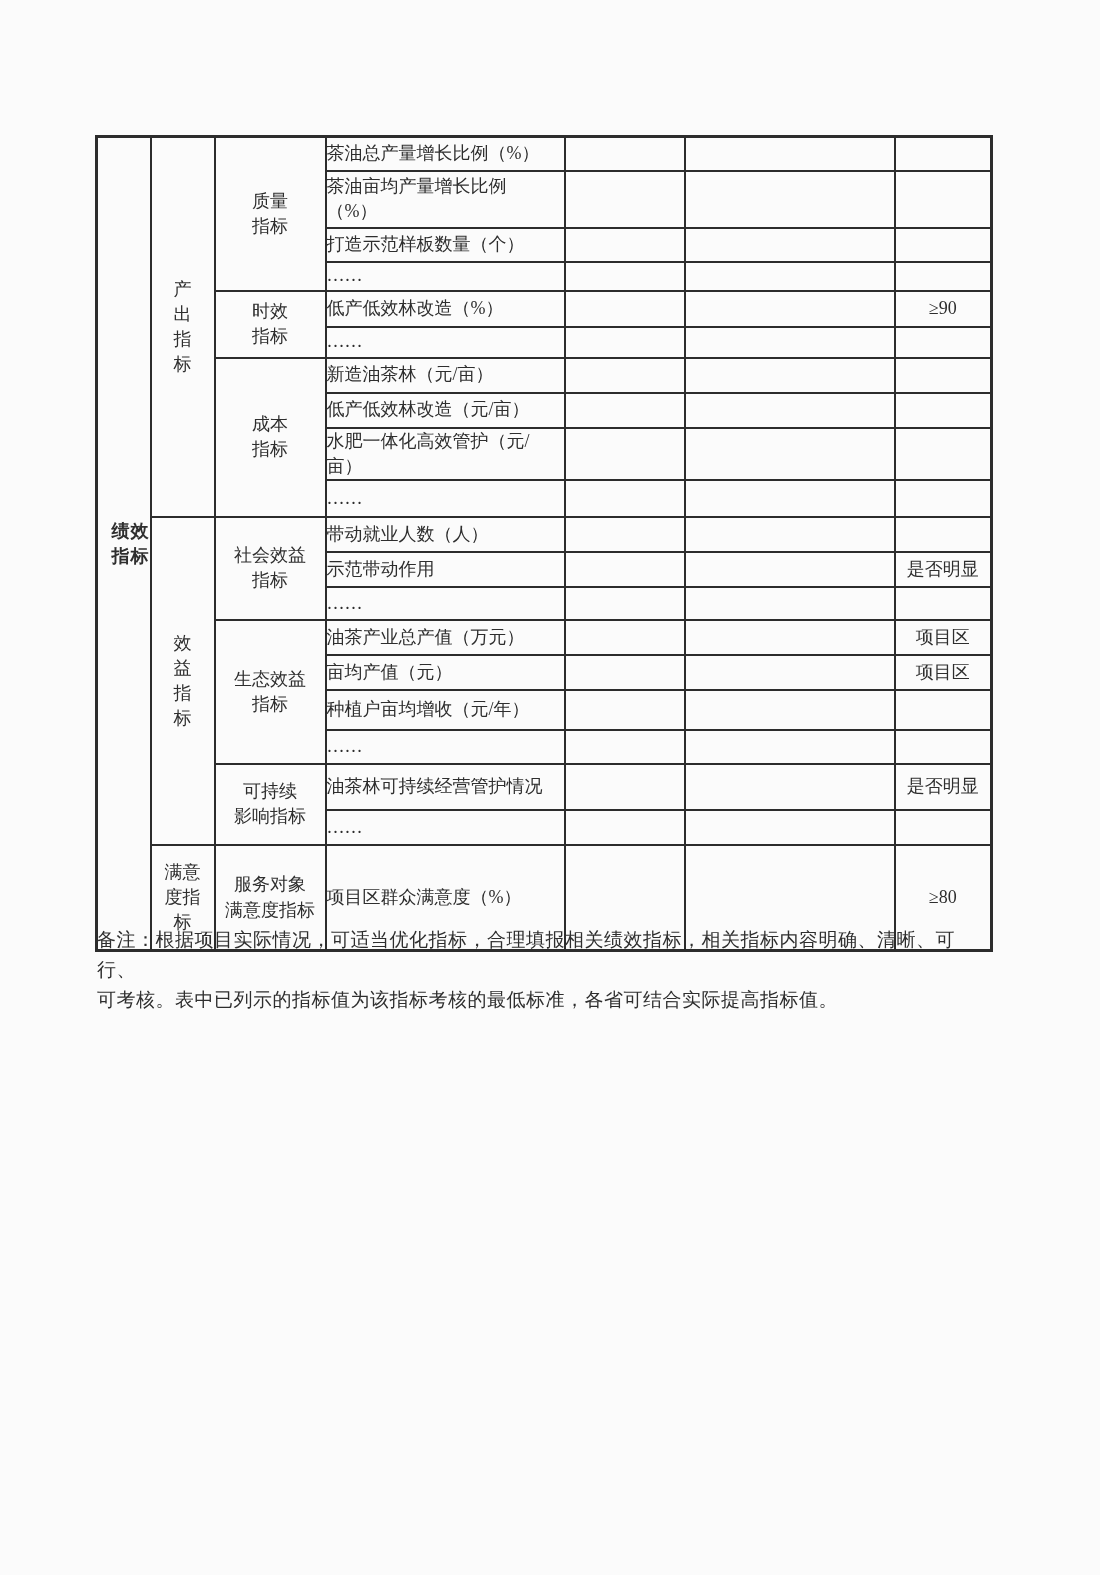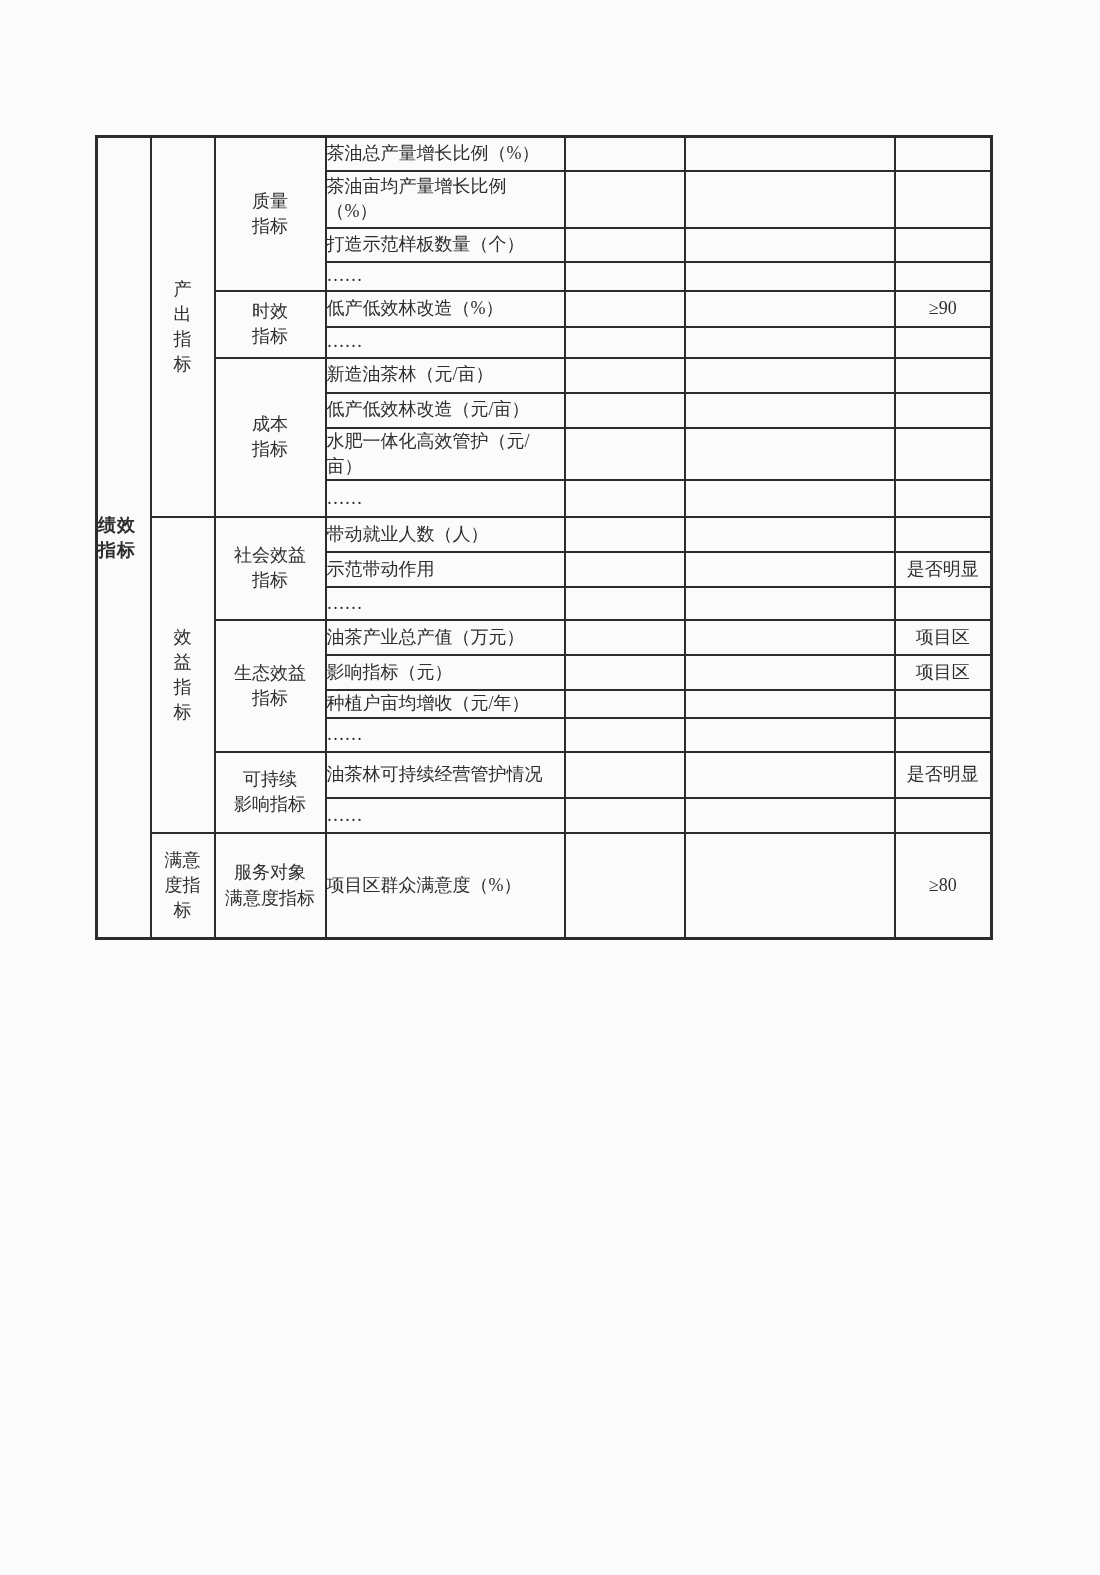--- a/index.html
+++ b/index.html
@@ -21,21 +21,21 @@
   table.perf td{
     border:2px solid #2c2c2c;
     font-size:18px;
     color:#2e2e2e;
     vertical-align:middle;
     white-space:pre-line;
     overflow:hidden;
     padding:0;
     line-height:1.4;
   }
-  td.l1{font-weight:bold;font-size:19px;text-align:left;line-height:1.5;letter-spacing:1px;margin-left:40px;}
+  td.l1{font-weight:bold;font-size:19px;text-align:right;line-height:1.5;letter-spacing:1px;margin-left:40px;}
   td.l2{text-align:center;line-height:1.45;}
   td.l3{text-align:center;line-height:1.45;margin-top:12px;}
   td.name{text-align:left;padding:2px 4px 2px 7px;}
   td.val{text-align:center;font-size:17px;}
   .note{
     position:absolute;left:97px;top:925px;width:884px;
     margin:0;
     font-size:19px;line-height:30px;
     color:#2e2e2e;
     white-space:pre-line;
@@ -158,26 +158,26 @@
       </tr>
       <tr style="height:35px">
         <td class="l3" rowspan="4">生态效益
 指标</td>
         <td class="name">油茶产业总产值（万元）</td>
         <td class="blank"></td>
         <td class="blank"></td>
         <td class="val">项目区</td>
       </tr>
       <tr style="height:35px">
-        <td class="name">影响指标（元）</td>
+        <td class="name">亩均产值（元）</td>
         <td class="blank"></td>
         <td class="blank"></td>
         <td class="val">项目区</td>
       </tr>
-      <tr style="height:28px">
+      <tr style="height:40px">
         <td class="name">种植户亩均增收（元/年）</td>
         <td class="blank"></td>
         <td class="blank"></td>
         <td class="val"></td>
       </tr>
       <tr style="height:34px">
         <td class="name">……</td>
         <td class="blank"></td>
         <td class="blank"></td>
         <td class="val"></td>
@@ -203,14 +203,16 @@
         <td class="l3">服务对象
 满意度指标</td>
         <td class="name">项目区群众满意度（%）</td>
         <td class="blank"></td>
         <td class="blank"></td>
         <td class="val">≥80</td>
       </tr>
     </tbody>
   </table>
 
+  <p class="note">备注：根据项目实际情况，可适当优化指标，合理填报相关绩效指标，相关指标内容明确、清晰、可行、
+可考核。表中已列示的指标值为该指标考核的最低标准，各省可结合实际提高指标值。</p>
 
 </div>
 
 </body></html>

